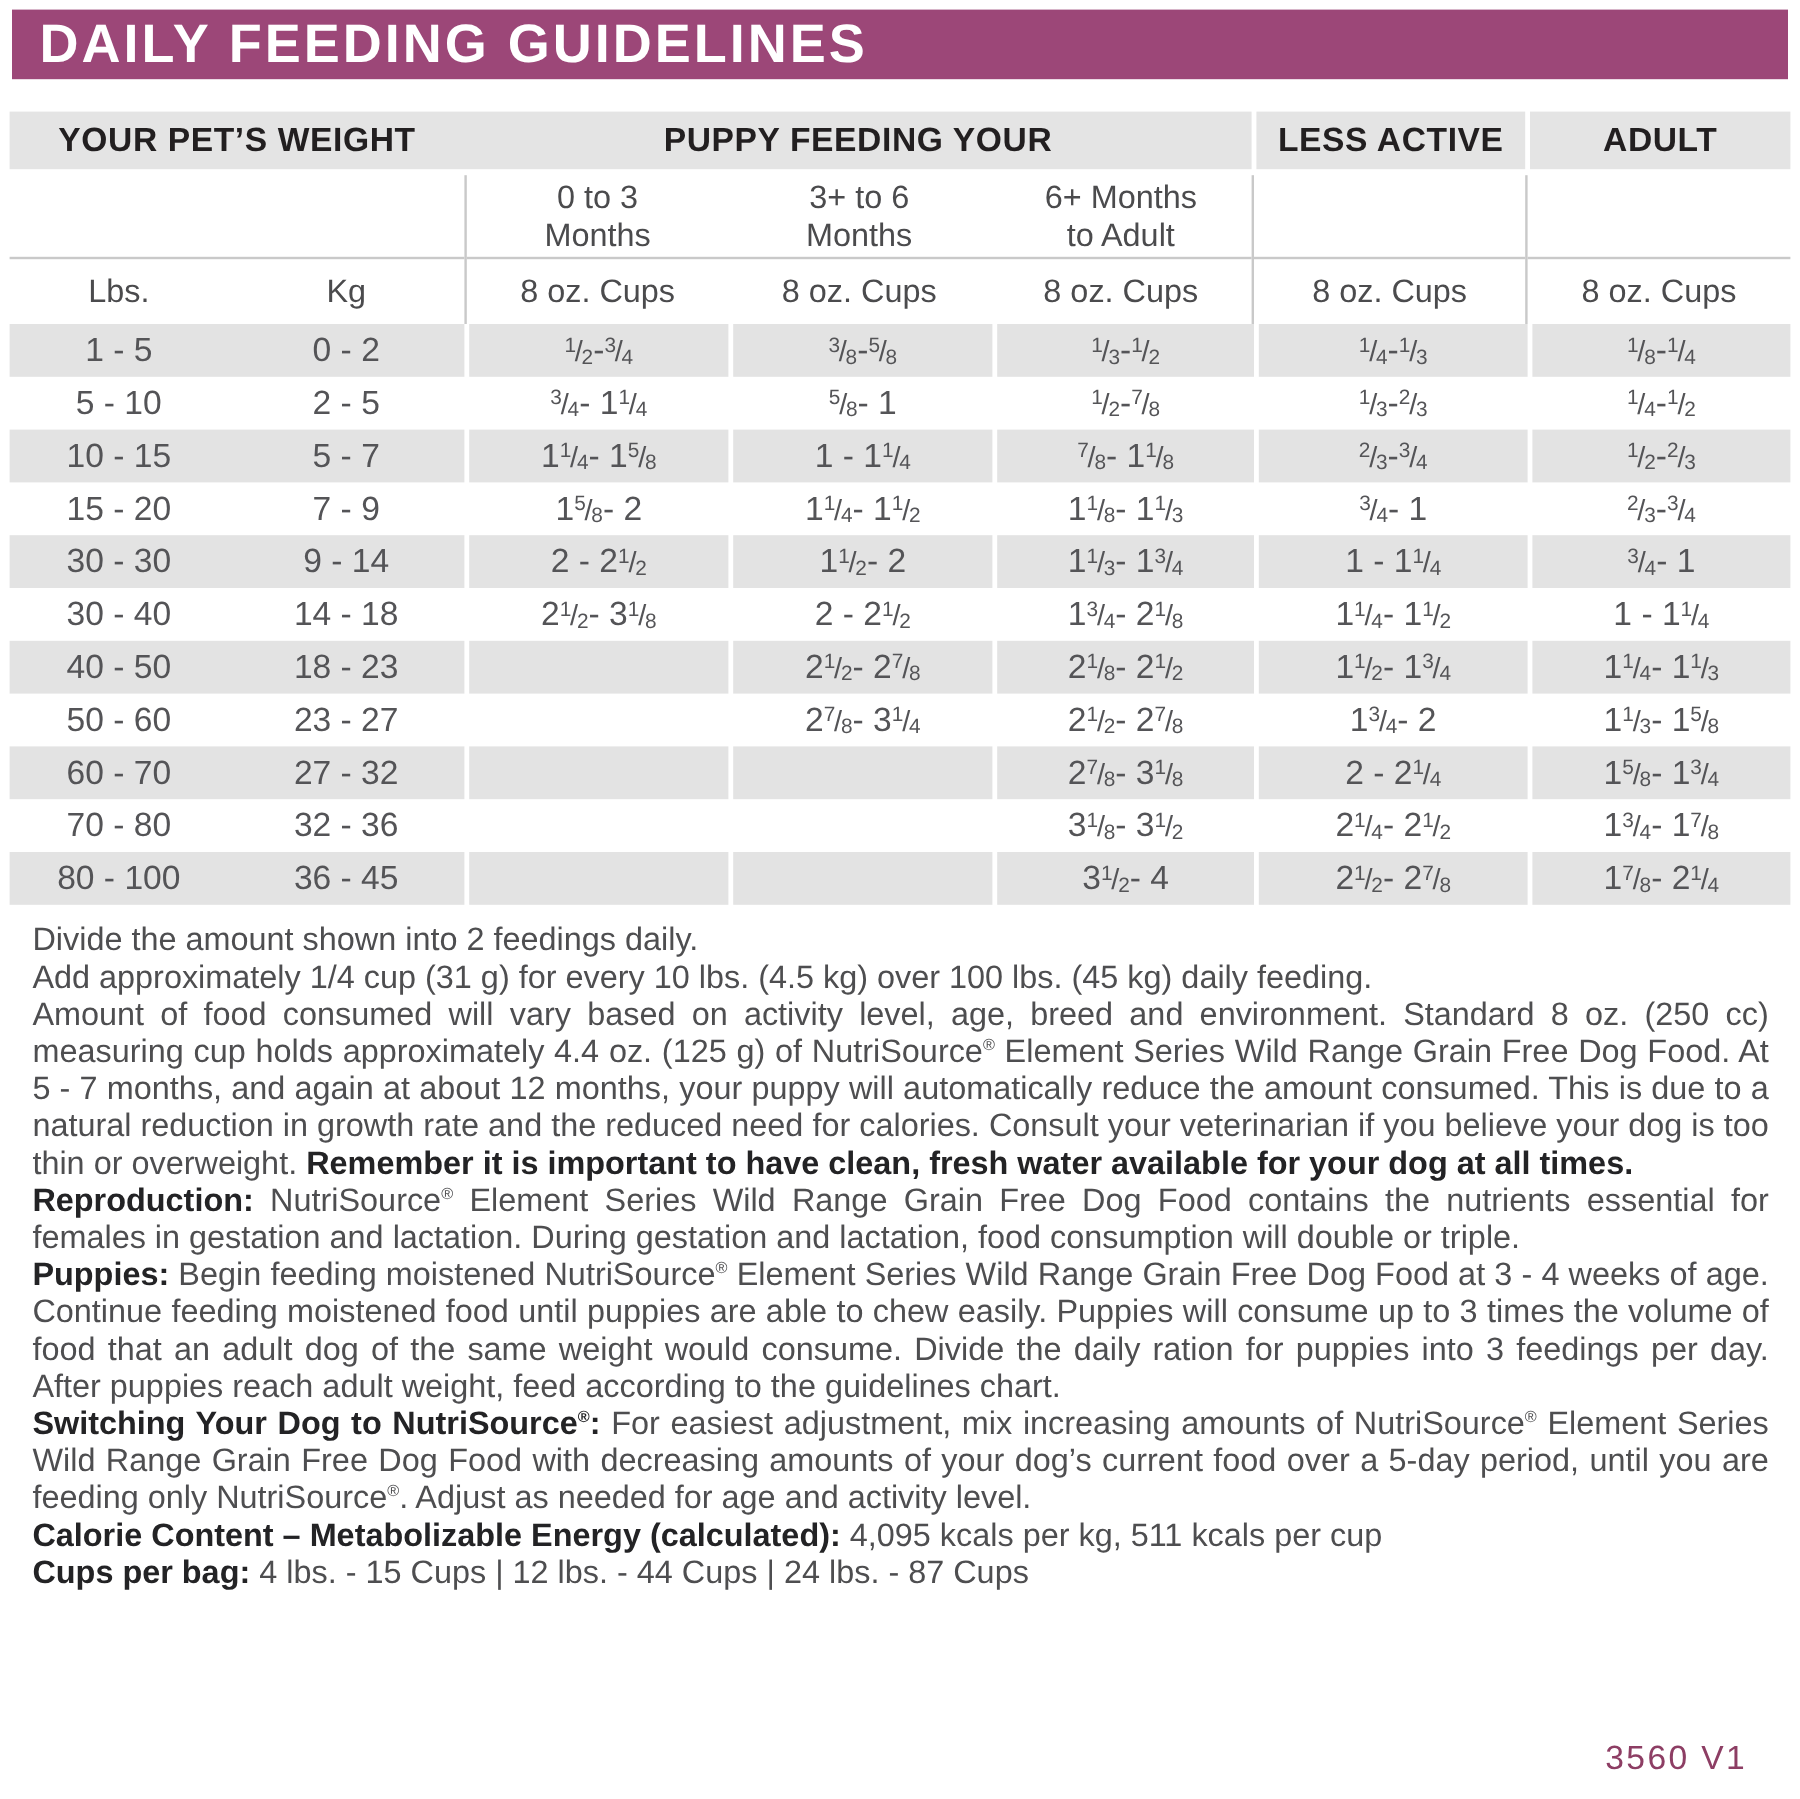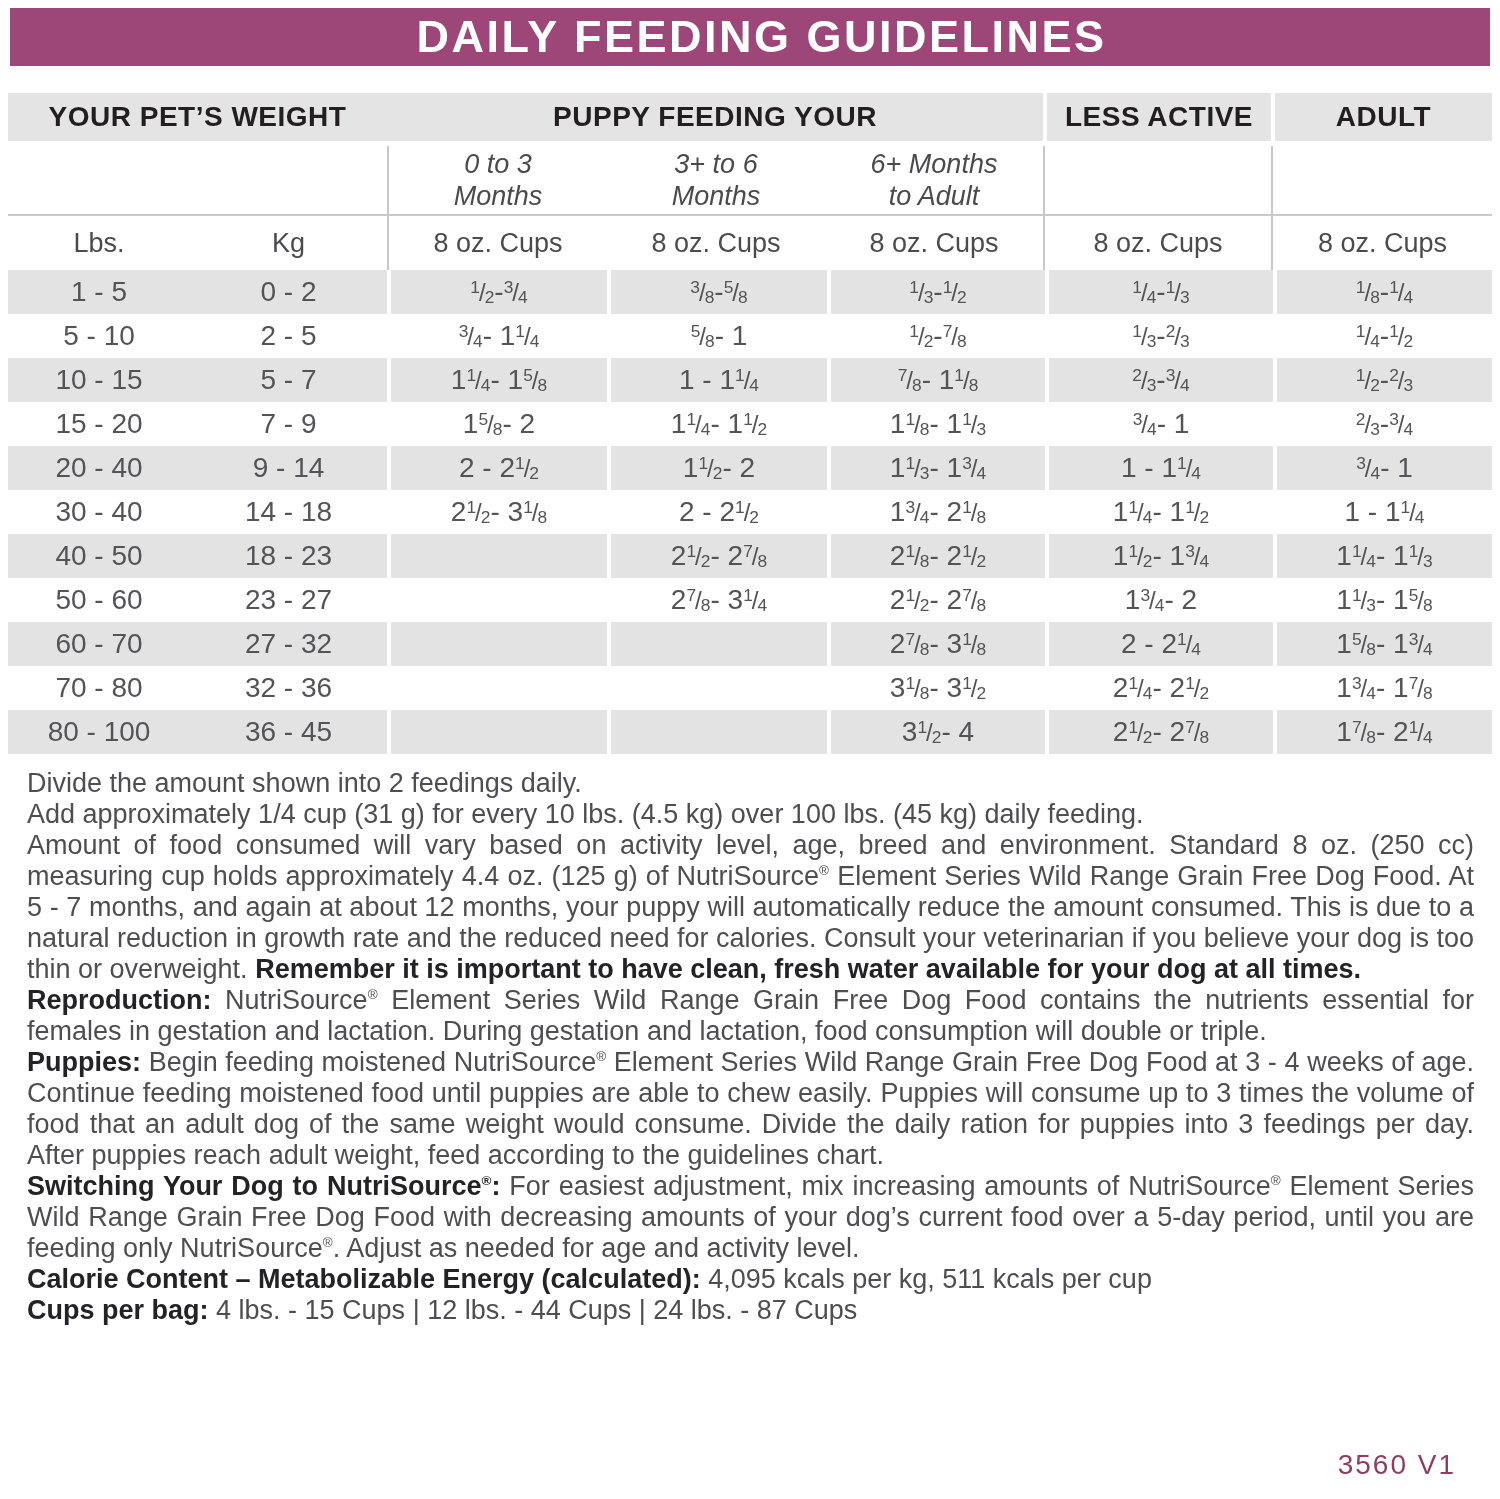--- a/index.html
+++ b/index.html
@@ -11,21 +11,20 @@
     font-family:"Liberation Sans", sans-serif;
     overflow:hidden;
   }
   
   .titlebar{
     margin:8px 10px 0 10px;
     height:58px;
     background:var(--header_bg,#9c4778);
     display:flex;align-items:center;
     padding-left:23px;
-    justify-content:center;
   }
   .titlebar h1{
     margin:0;
     font-size:45px;font-weight:700;
     color:#fff;letter-spacing:2.5px;
   }
   
   .tbl{margin:27px 8px 0 8px;}
   .band{
     display:grid;
@@ -45,21 +44,21 @@
     margin-top:5px;
     display:grid;
     grid-template-columns:379px 656px 228px 1fr;
   }
   .sbox.bl{border-left:2px solid var(--rule,#c9c9c9);}
   .mrow{
     height:70px;
     border-bottom:2px solid var(--rule,#c9c9c9);
     display:grid;align-items:center;
   }
-  .mrow.three{grid-template-columns:1fr 1fr 1fr;font-style:italic;}
+  .mrow.three{grid-template-columns:1fr 1fr 1fr;}
   .age{
     text-align:center;white-space:pre-line;
     font-size:27px;line-height:32px;
     color:var(--subhead_text,#4b4b4d);
   }
   .crow{height:54px;display:grid;align-items:center;}
   .crow.two{grid-template-columns:182px 1fr;}
   .crow.three{grid-template-columns:1fr 1fr 1fr;}
   .unit{
     text-align:center;font-size:27px;
@@ -204,21 +203,21 @@
         </div>
         <div class="cell">1 <span class="fr"><sup>5</sup><span class="sl">/</span><sub>8</sub></span> - 2</div>
         <div class="cell">1 <span class="fr"><sup>1</sup><span class="sl">/</span><sub>4</sub></span> - 1 <span class="fr"><sup>1</sup><span class="sl">/</span><sub>2</sub></span></div>
         <div class="cell">1 <span class="fr"><sup>1</sup><span class="sl">/</span><sub>8</sub></span> - 1 <span class="fr"><sup>1</sup><span class="sl">/</span><sub>3</sub></span></div>
         <div class="cell"><span class="fr"><sup>3</sup><span class="sl">/</span><sub>4</sub></span> - 1</div>
         <div class="cell"><span class="fr"><sup>2</sup><span class="sl">/</span><sub>3</sub></span> - <span class="fr"><sup>3</sup><span class="sl">/</span><sub>4</sub></span></div>
       </div>
 
       <div class="trow">
         <div class="pair">
-          <div class="cell">20 - 40</div>
+          <div class="cell">30 - 30</div>
           <div class="cell">9 - 14</div>
         </div>
         <div class="cell">2 - 2 <span class="fr"><sup>1</sup><span class="sl">/</span><sub>2</sub></span></div>
         <div class="cell">1 <span class="fr"><sup>1</sup><span class="sl">/</span><sub>2</sub></span> - 2</div>
         <div class="cell">1 <span class="fr"><sup>1</sup><span class="sl">/</span><sub>3</sub></span> - 1 <span class="fr"><sup>3</sup><span class="sl">/</span><sub>4</sub></span></div>
         <div class="cell">1 - 1 <span class="fr"><sup>1</sup><span class="sl">/</span><sub>4</sub></span></div>
         <div class="cell"><span class="fr"><sup>3</sup><span class="sl">/</span><sub>4</sub></span> - 1</div>
       </div>
 
       <div class="trow">

